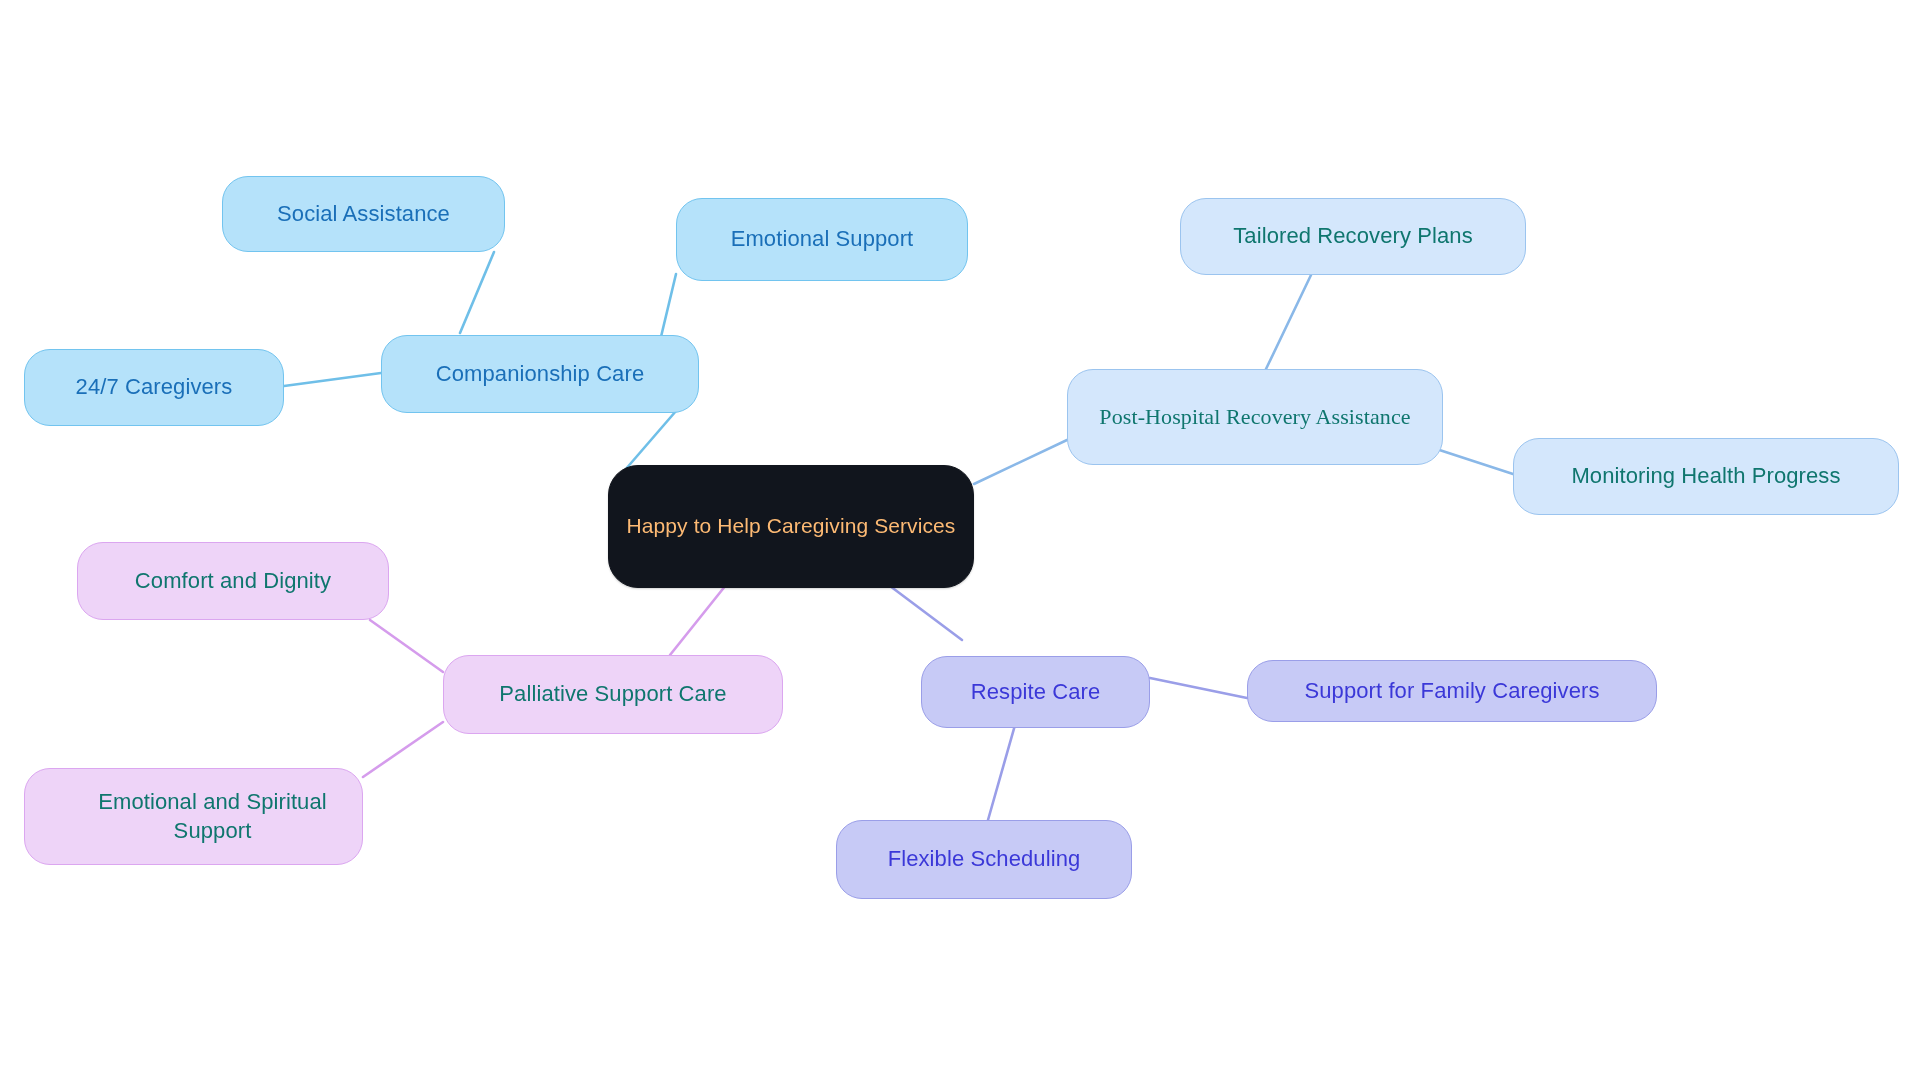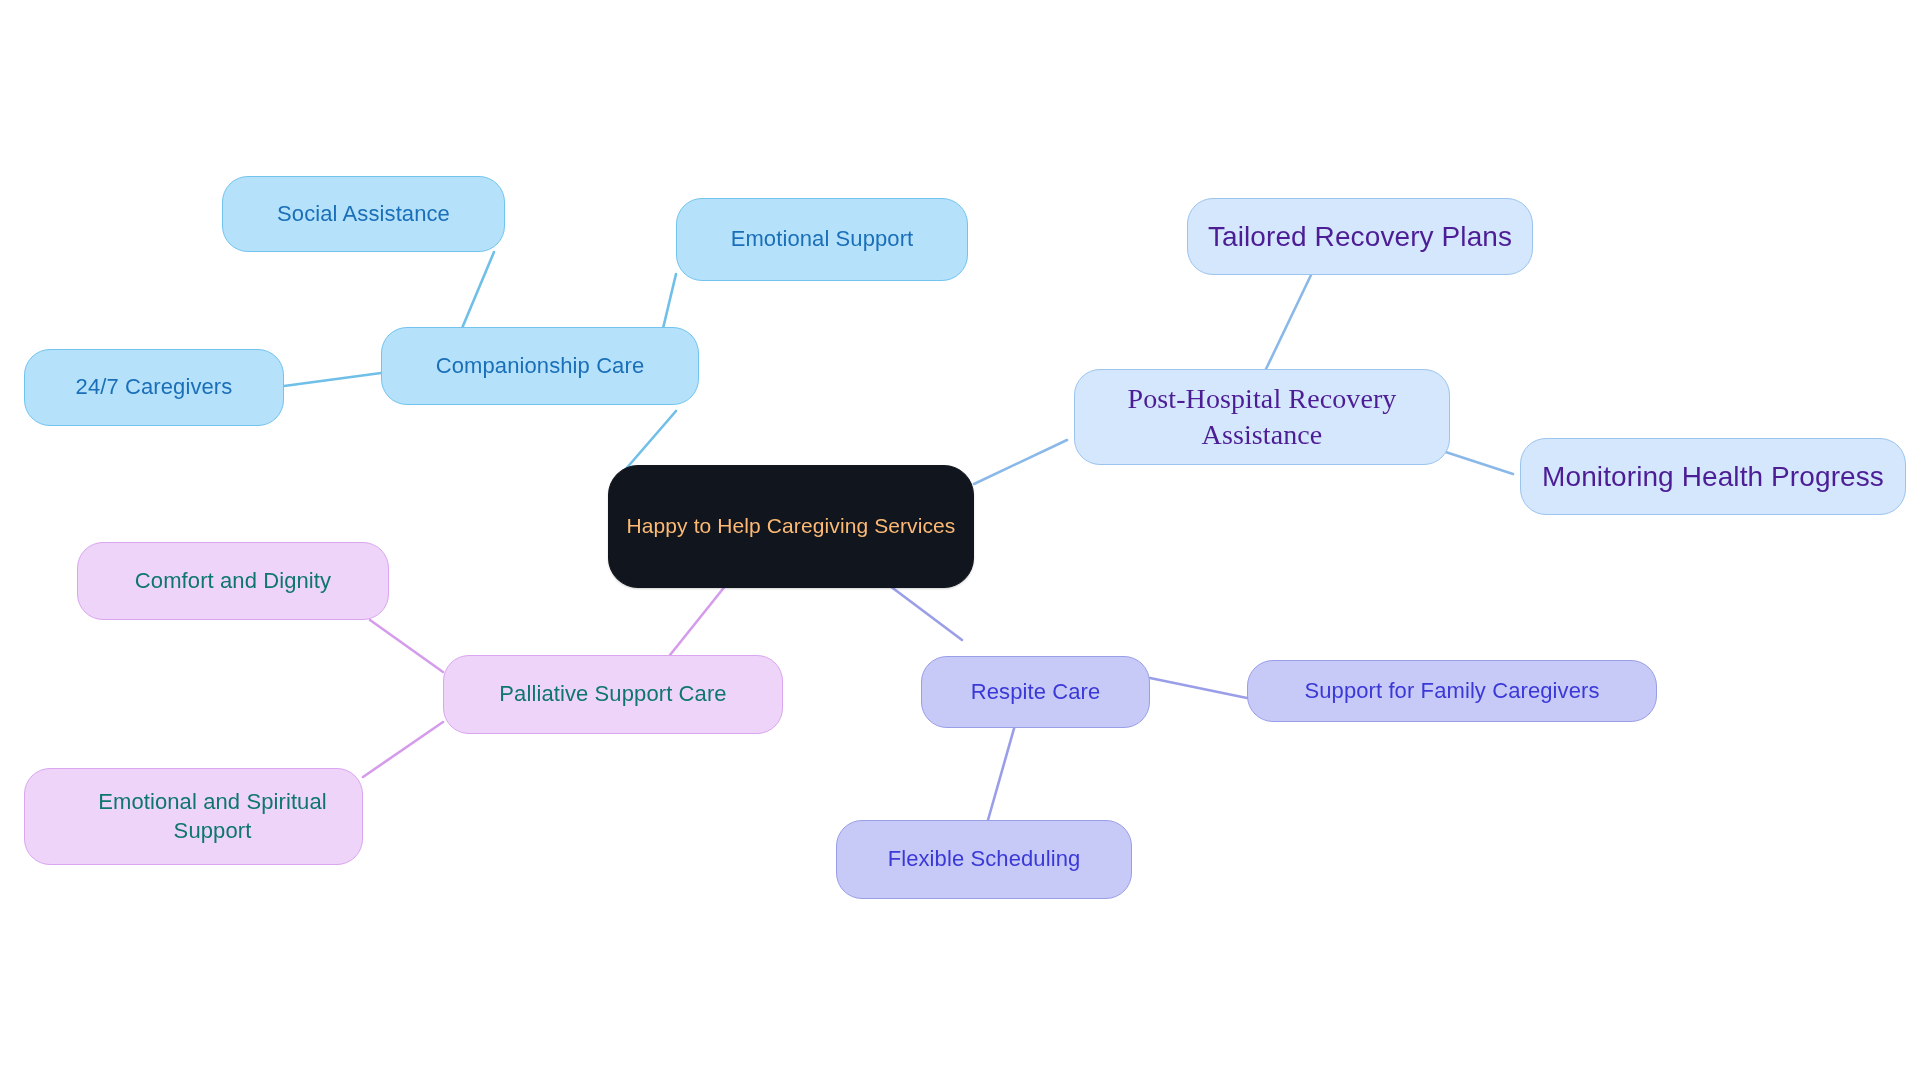--- a/index.html
+++ b/index.html
@@ -47,23 +47,22 @@
   }
   .node-cyan {
     background: #b5e2fa;
     border-color: #72c4ef;
     color: #1a6fb8;
     font-size: 22px;
   }
   .node-paleblue {
     background: #d4e7fc;
     border-color: #9bc4ef;
-    color: #4c1d95;
-    font-size: 28px;
-    margin-left: 7px;
+    color: #0f766e;
+    font-size: 22px;
   }
   .node-periwinkle {
     background: #c7caf6;
     border-color: #9a9ee8;
     color: #3b38d8;
     font-size: 22px;
   }
   .node-lavender {
     background: #eed4f8;
     border-color: #dba6f0;
@@ -85,21 +84,21 @@
       <line x1="1418" y1="443" x2="1513" y2="474" stroke="#8ab8e8" stroke-width="2.6" stroke-linecap="round"></line>
       <line x1="882" y1="580" x2="962" y2="640" stroke="#9a9ee8" stroke-width="2.6" stroke-linecap="round"></line>
       <line x1="1150" y1="678" x2="1247" y2="698" stroke="#9a9ee8" stroke-width="2.6" stroke-linecap="round"></line>
       <line x1="1017" y1="718" x2="988" y2="820" stroke="#9a9ee8" stroke-width="2.6" stroke-linecap="round"></line>
       <line x1="726" y1="585" x2="670" y2="655" stroke="#d59cec" stroke-width="2.6" stroke-linecap="round"></line>
       <line x1="443" y1="672" x2="370" y2="620" stroke="#d59cec" stroke-width="2.6" stroke-linecap="round"></line>
       <line x1="443" y1="722" x2="363" y2="777" stroke="#d59cec" stroke-width="2.6" stroke-linecap="round"></line>
     </svg>
   <div id="node-layer">
       <div class="node node-root" style="left: 608px; top: 465px; width: 366px; height: 123px;">Happy to Help Caregiving Services</div>
-      <div class="node node-cyan" style="left: 381px; top: 327px; width: 318px; height: 78px;">Companionship Care</div>
+      <div class="node node-cyan" style="left: 381px; top: 335px; width: 318px; height: 78px;">Companionship Care</div>
       <div class="node node-cyan" style="left: 222px; top: 176px; width: 283px; height: 76px;">Social Assistance</div>
       <div class="node node-cyan" style="left: 676px; top: 198px; width: 292px; height: 83px;">Emotional Support</div>
       <div class="node node-cyan" style="left: 24px; top: 349px; width: 260px; height: 77px;">24/7 Caregivers</div>
       <div class="node node-paleblue" style="left: 1067px; top: 369px; width: 376px; height: 96px; font-family: Liberation Serif, serif;">Post-Hospital Recovery Assistance</div>
       <div class="node node-paleblue" style="left: 1180px; top: 198px; width: 346px; height: 77px;">Tailored Recovery Plans</div>
       <div class="node node-paleblue" style="left: 1513px; top: 438px; width: 386px; height: 77px;">Monitoring Health Progress</div>
       <div class="node node-periwinkle" style="left: 921px; top: 656px; width: 229px; height: 72px;">Respite Care</div>
       <div class="node node-periwinkle" style="left: 1247px; top: 660px; width: 410px; height: 62px;">Support for Family Caregivers</div>
       <div class="node node-periwinkle" style="left: 836px; top: 820px; width: 296px; height: 79px;">Flexible Scheduling</div>
       <div class="node node-lavender" style="left: 443px; top: 655px; width: 340px; height: 79px;">Palliative Support Care</div>

